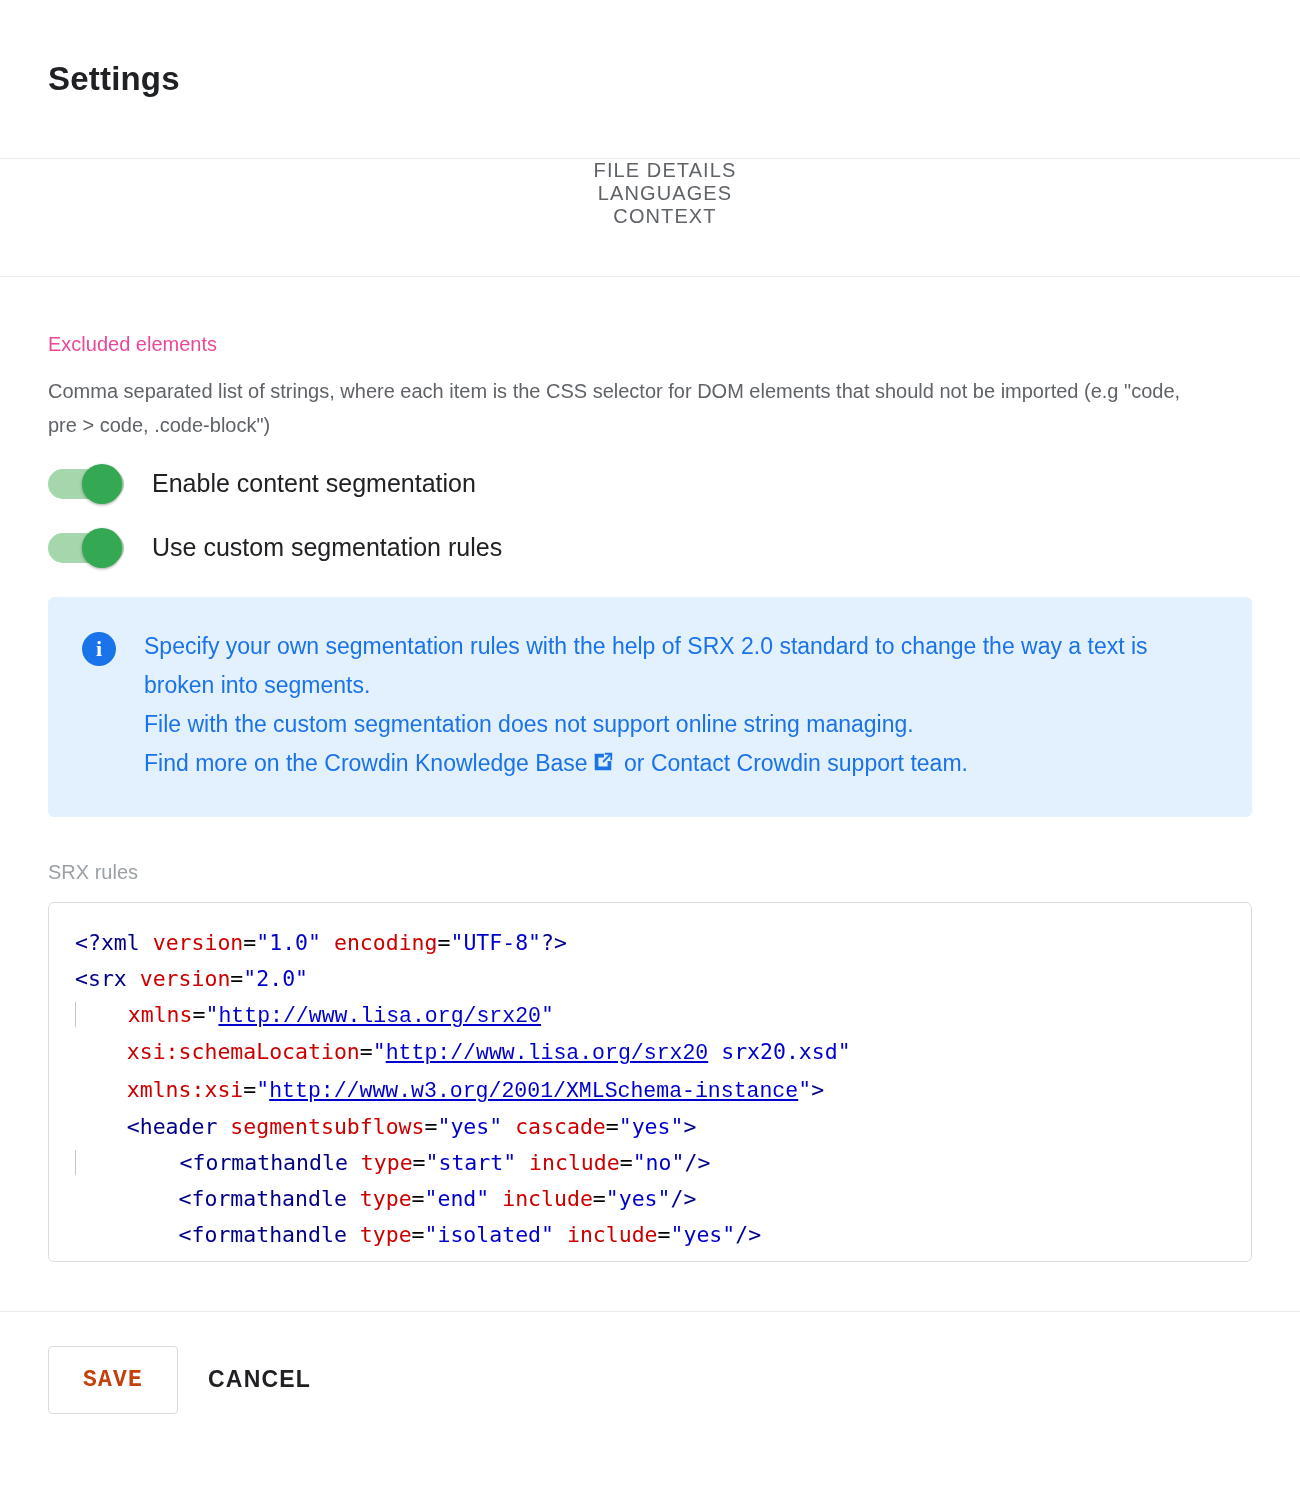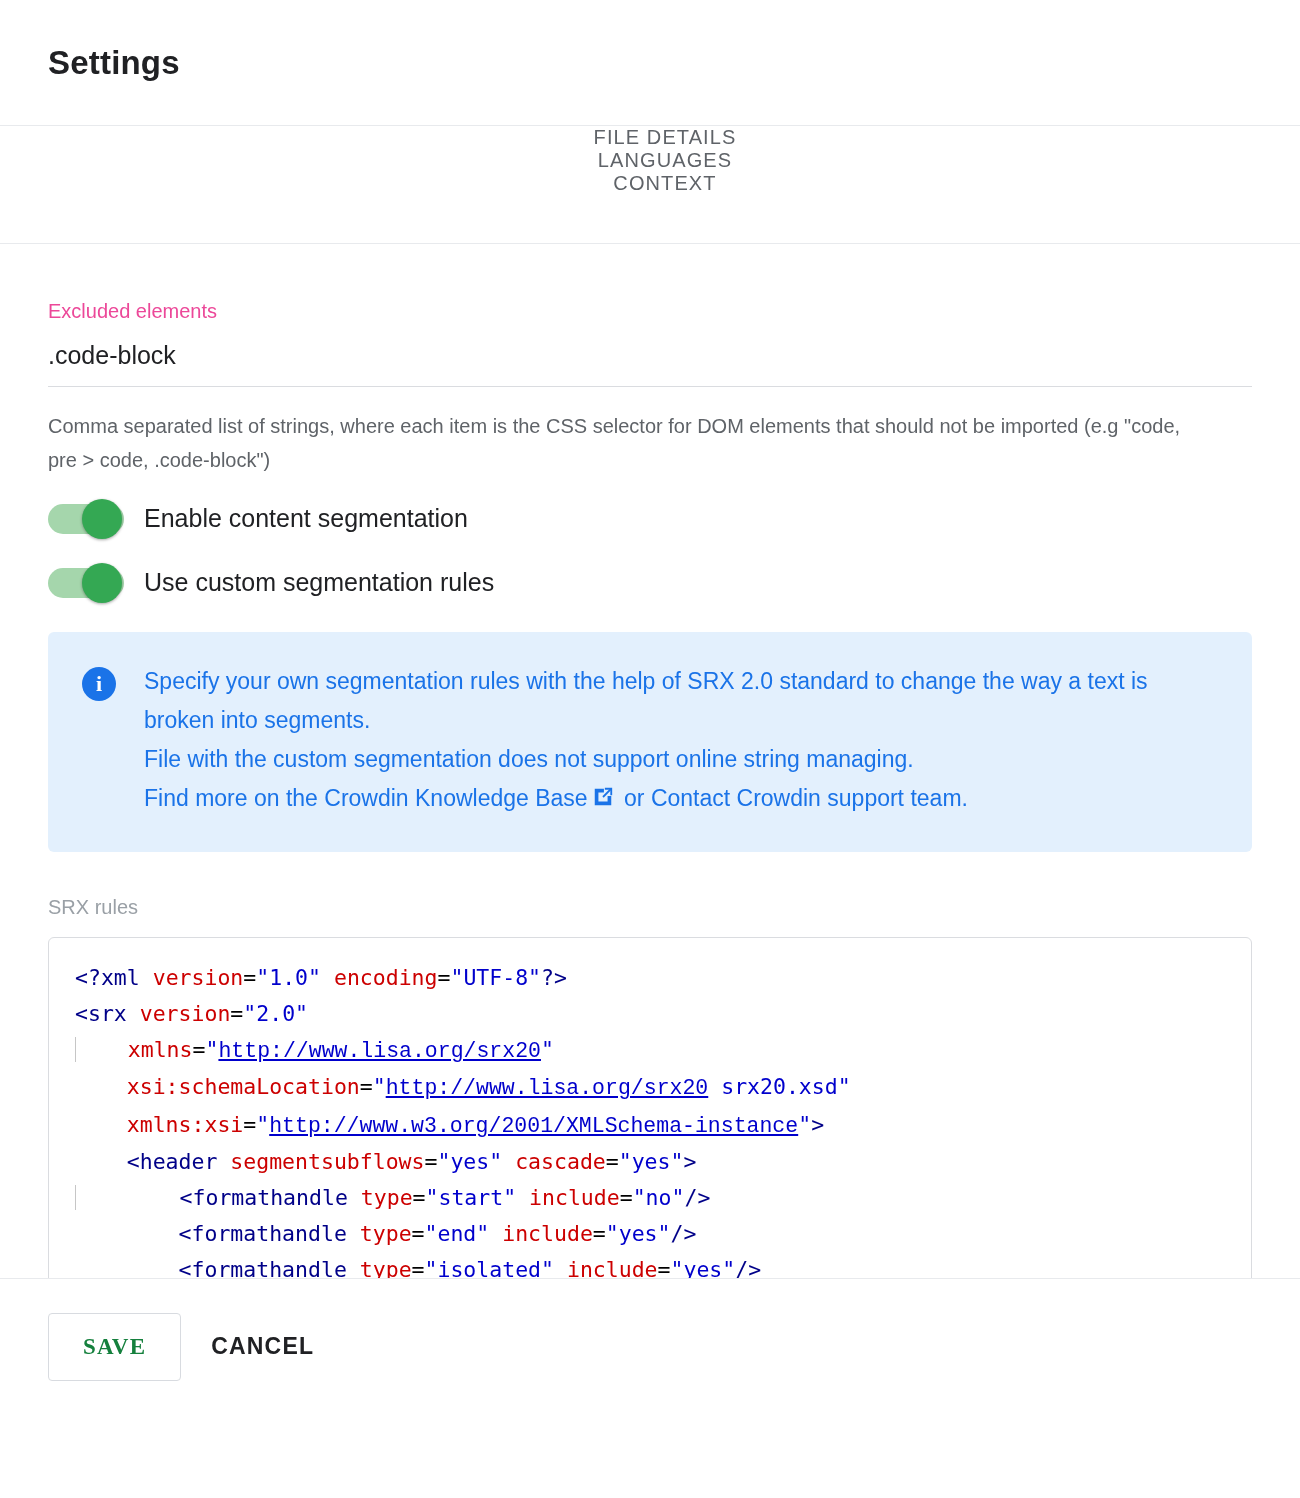--- a/index.html
+++ b/index.html
@@ -8,21 +8,21 @@
     width: 1300px;
     height: 1498px;
     background: #ffffff;
     font-family: "Liberation Sans", sans-serif;
     color: #202124;
     overflow: hidden;
   }
 
   
   .dialog-header {
-    height: 126px;
+    height: 159px;
     display: flex;
     align-items: center;
     padding: 0 48px;
     border-bottom: 1px solid #e8eaed;
   }
   .dialog-title {
     font-size: 33px;
     font-weight: bold;
     letter-spacing: 0.2px;
     color: #202124;
@@ -113,21 +113,21 @@
     position: absolute;
     top: -5px;
     left: 34px;
     width: 40px;
     height: 40px;
     border-radius: 50%;
     background: #34a853;
     box-shadow: 0 1px 3px rgba(0,0,0,0.35);
   }
   .toggle-label {
-    margin-left: 20px;
+    margin-left: 28px;
     font-size: 25px;
     color: #202124;
   }
 
   
   .info-box {
     margin-top: 6px;
     background: #e3f0fd;
     border-radius: 6px;
     padding: 30px 34px 32px 34px;
@@ -207,24 +207,24 @@
     padding: 0 48px;
     background: #fff;
   }
   .btn-save {
     border: 1px solid #d8dbe0;
     background: #fff;
     border-radius: 4px;
     font-size: 23px;
     letter-spacing: 1.2px;
     font-weight: bold;
-    color: #15803d;
+    color: #c2410c;
     padding: 20px 34px;
     cursor: pointer;
-    font-family: Liberation Serif, serif;
+    font-family: Liberation Mono, monospace;
   }
   .btn-cancel {
     margin-left: 24px;
     background: transparent;
     border: none;
     font-size: 23px;
     letter-spacing: 1.2px;
     font-weight: bold;
     color: #202124;
     cursor: pointer;
@@ -247,23 +247,20 @@
     <span>LANGUAGES</span>
   </div>
   <div class="tab">
     <span>CONTEXT</span>
   </div>
 </div>
 
 <div class="content">
 
   <div class="field-label">Excluded elements</div>
-  <div class="field-value-row">
-    <input class="field-value" type="text" value=".code-block" style="">
-  </div>
   <div class="field-hint">Comma separated list of strings, where each item is the CSS selector for DOM elements that should not be imported (e.g "code, pre &gt; code, .code-block")</div>
 
   <div class="toggle-row">
     <div class="toggle">
       <div class="knob"></div>
     </div>
     <div class="toggle-label">Enable content segmentation</div>
   </div>
 
   <div class="toggle-row">

